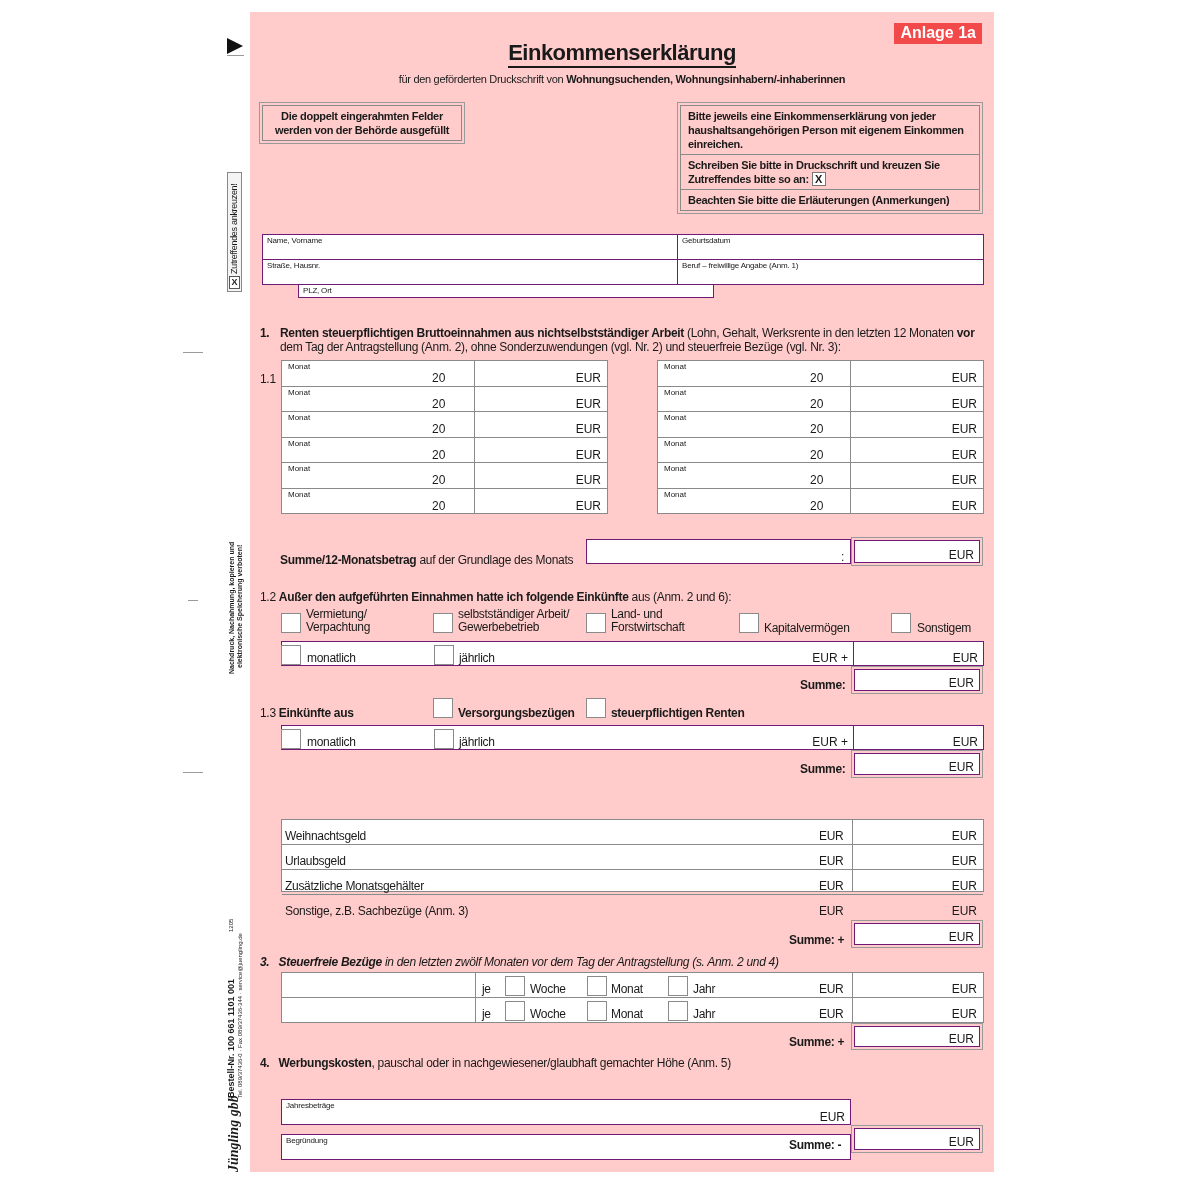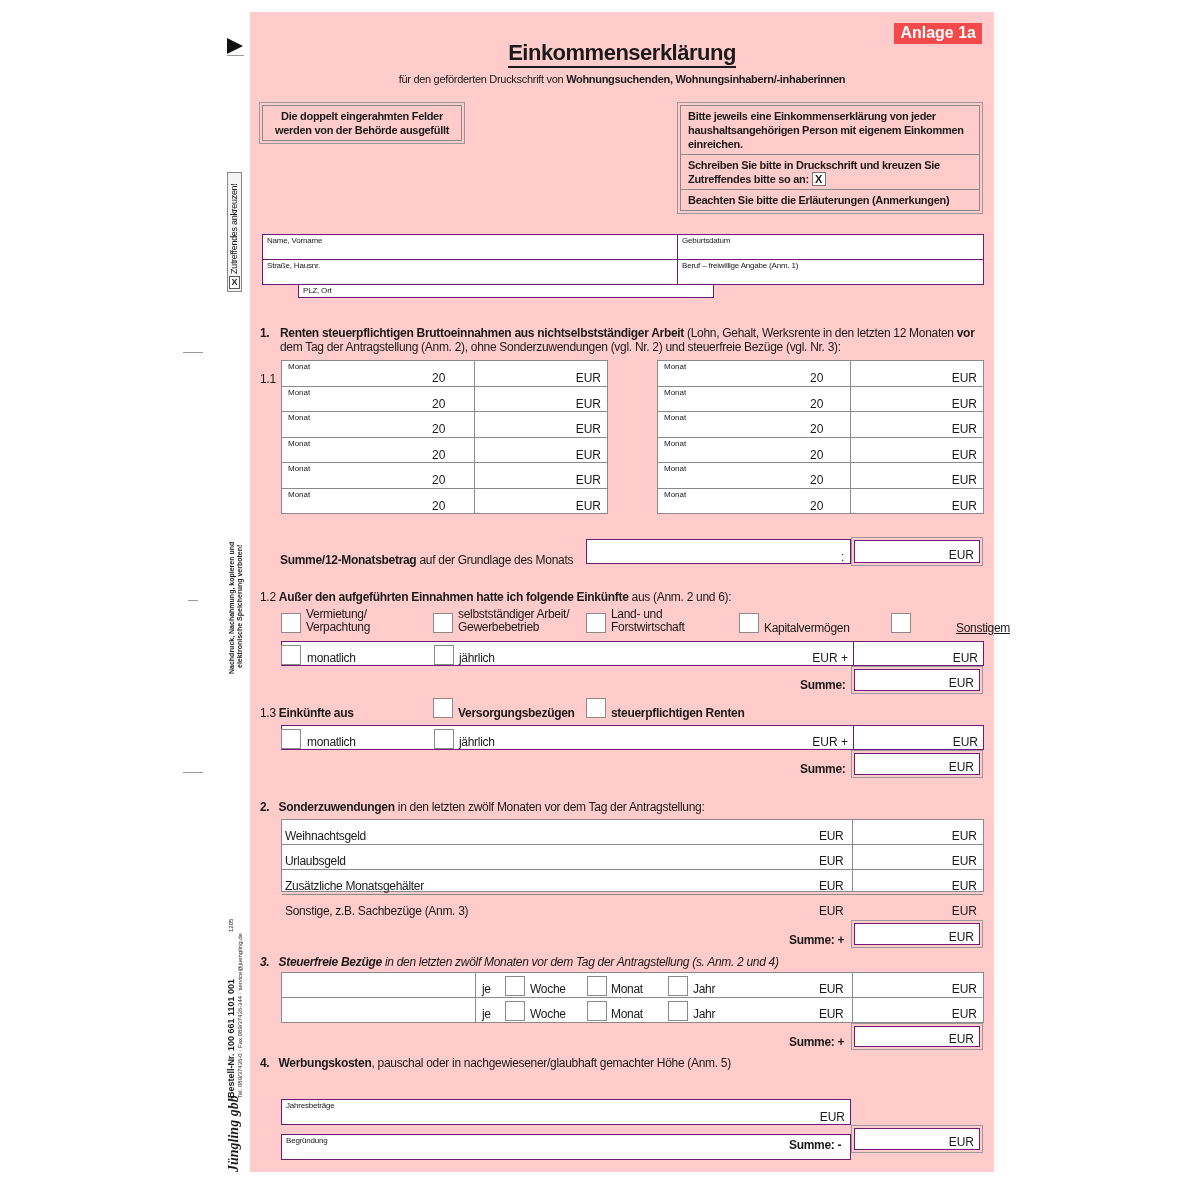--- a/index.html
+++ b/index.html
@@ -197,21 +197,21 @@
       <div>Gewerbebetrieb</div>
     </div>
   <div class="cb" style="left:336px;top:601px;"></div>
   <div class="abs md" style="left:361px;top:596px;line-height:13px;">
       <div>Land- und</div>
       <div>Forstwirtschaft</div>
     </div>
   <div class="cb" style="left:489px;top:601px;"></div>
   <div class="abs md" style="left:514px;top:609px;">Kapitalvermögen</div>
   <div class="cb" style="left:641px;top:601px;"></div>
-  <div class="abs md" style="left:706px;top:609px;text-decoration:underline;">Sonstigem</div>
+  <div class="abs md" style="left:667px;top:609px;">Sonstigem</div>
 
   <div class="field" style="left:31px;top:629px;width:573px;height:25px;">
     <div class="cb" style="left:-1px;top:3px;"></div>
     <span class="abs md" style="left:25px;top:9px;">monatlich</span>
     <div class="cb" style="left:152px;top:3px;"></div>
     <span class="abs md" style="left:177px;top:9px;">jährlich</span>
     <span class="eur" style="top:9px;">EUR +</span>
   </div>
   <div class="field" style="left:603px;top:629px;width:131px;height:25px;">
       <span class="eur" style="top:9px;">EUR</span>
@@ -235,21 +235,20 @@
     <span class="eur" style="top:9px;">EUR +</span>
   </div>
   <div class="field" style="left:603px;top:713px;width:131px;height:25px;">
       <span class="eur" style="top:9px;">EUR</span>
     </div>
   <div class="abs md b" style="left:550px;top:750px;">Summe:</div>
   <div class="field dbl" style="left:604px;top:741px;width:126px;height:22px;">
       <span class="eur" style="top:6px;">EUR</span>
     </div>
 
-  <div class="abs md" style="left:10px;top:788px;"><b>2.</b>&nbsp;&nbsp;&nbsp;<b>Sonderzuwendungen</b><span> in den letzten zwölf Monaten vor dem Tag der Antragstellung:</span></div>
   <div class="grid" style="left:31px;top:807px;width:703px;height:73px;">
     <div class="sep" style="left:570px;"></div>
     <div class="row" style="height:25px;">
         <span class="abs md" style="left:3px;top:9px;">Weihnachtsgeld</span>
         <span class="abs md" style="left:537px;top:9px;">EUR</span>
         <span class="e" style="top:9px;">EUR</span>
       </div>
     <div class="row" style="height:25px;">
         <span class="abs md" style="left:3px;top:9px;">Urlaubsgeld</span>
         <span class="abs md" style="left:537px;top:9px;">EUR</span>

